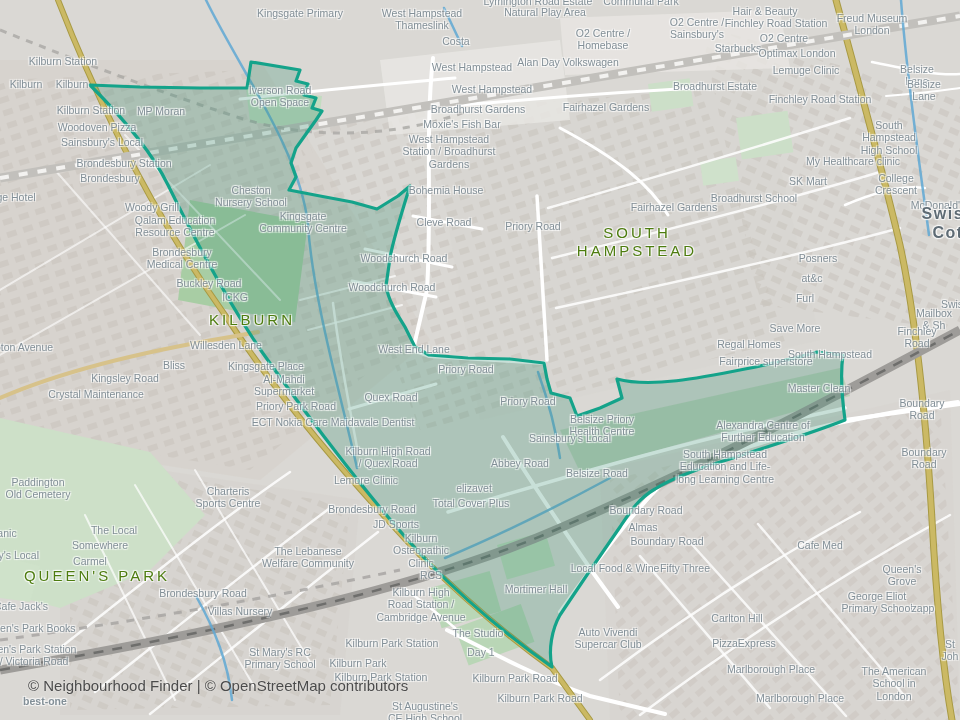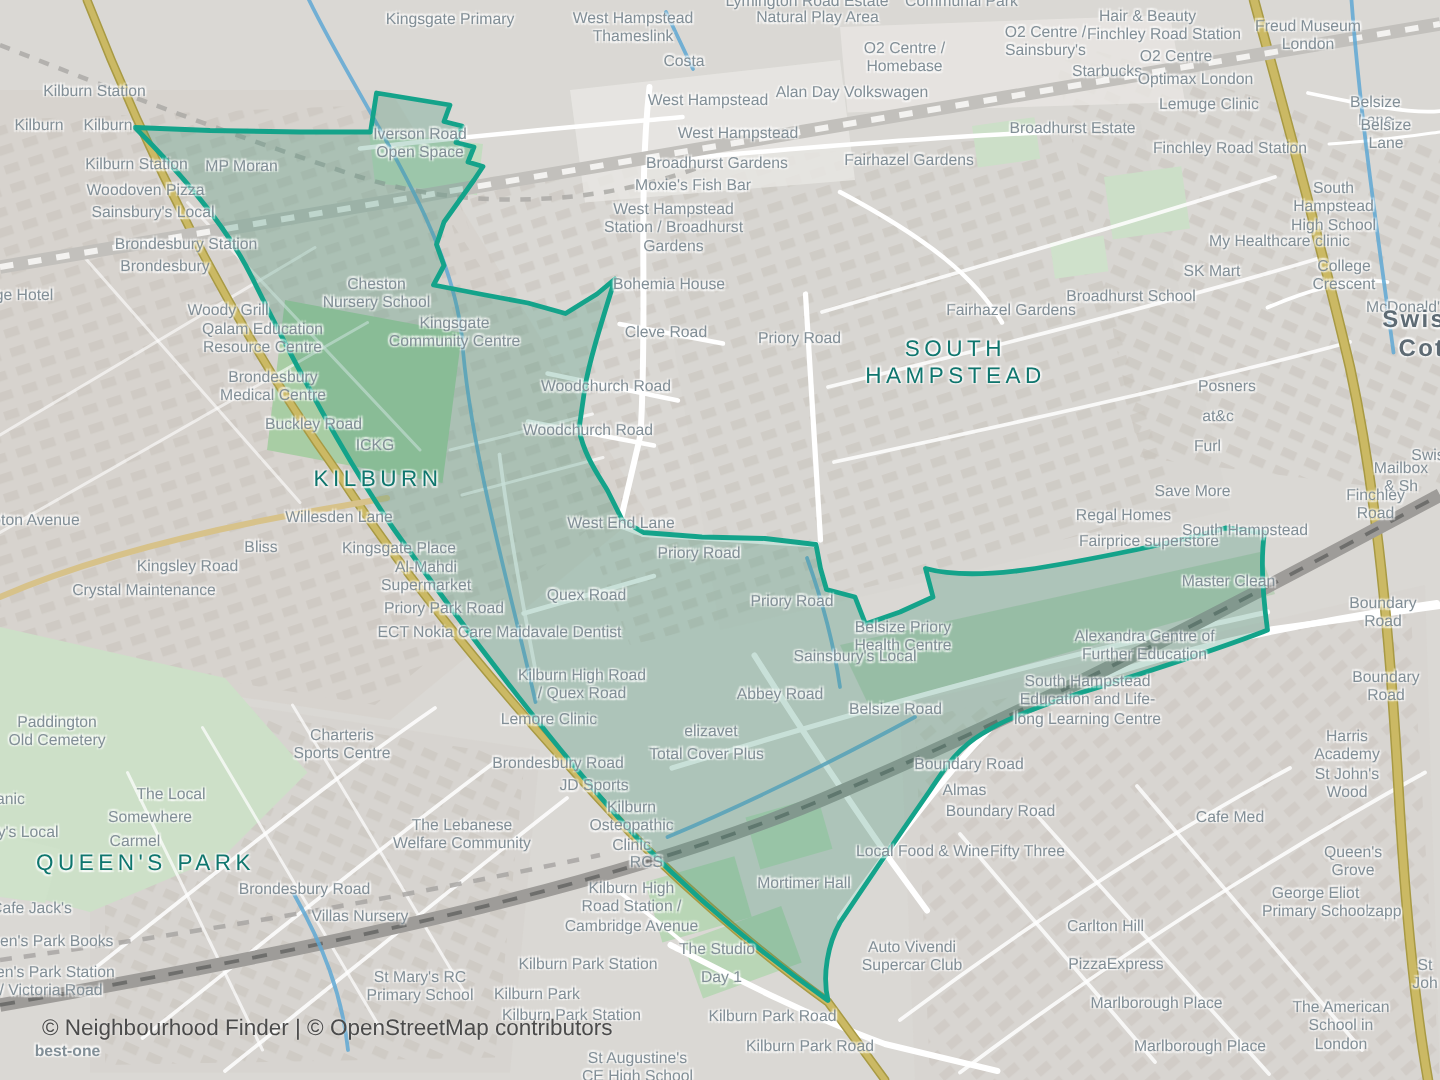--- a/index.html
+++ b/index.html
@@ -6,21 +6,21 @@
   body{width:960px;height:720px;overflow:hidden;position:relative;
        font-family:"Liberation Sans",sans-serif;background:#dad8d4;}
   #map{position:absolute;inset:0;width:960px;height:720px;}
   svg{position:absolute;left:0;top:0;}
   #labels{position:absolute;inset:0;pointer-events:none;}
   .lbl{position:absolute;transform:translate(-50%,-50%);
        color:#828f97;font-size:10.5px;line-height:1.18;text-align:center;
        white-space:pre-line;
        text-shadow:-1px -1px 1px rgba(255,255,255,.75),1px -1px 1px rgba(255,255,255,.75),
                    -1px 1px 1px rgba(255,255,255,.75),1px 1px 1px rgba(255,255,255,.75);}
-  .lbl.area{font-size:15px;letter-spacing:3px;color:#0f766e;}
+  .lbl.area{font-size:15px;letter-spacing:3px;color:#4d7c0f;}
   .lbl.big{font-size:16px;letter-spacing:1.5px;color:#5e6b74;font-weight:700;}
   .boundary{fill:var(--boundary-fill);stroke:var(--boundary-color);
             stroke-width:3.2;stroke-linejoin:round;stroke-linecap:round;}
   #attribution{position:absolute;left:28px;top:677px;font-size:15px;color:#4b4b4b;
        text-shadow:0 0 2px rgba(255,255,255,.65);}
 </style>
 </head>
 <body>
 
 <div id="map">
@@ -222,21 +222,21 @@
       <div class="lbl" style="left: 938px; top: 205px;">McDonald's</div>
       <div class="lbl big" style="left: 948px; top: 224px;">Swiss Cot</div>
       <div class="lbl" style="left: 182px; top: 258px;">Brondesbury
 Medical Centre</div>
       <div class="lbl" style="left: 404px; top: 258px;">Woodchurch Road</div>
       <div class="lbl" style="left: 986px; top: 241px;">Mia</div>
       <div class="lbl" style="left: 818px; top: 258px;">Posners</div>
       <div class="lbl" style="left: 812px; top: 278px;">at&amp;c</div>
       <div class="lbl" style="left: 209px; top: 283px;">Buckley Road</div>
       <div class="lbl" style="left: 392px; top: 287px;">Woodchurch Road</div>
-      <div class="lbl" style="left: 250px; top: 297px; text-align: right;">ICKG</div>
+      <div class="lbl" style="left: 235px; top: 297px; text-align: right;">ICKG</div>
       <div class="lbl" style="left: 805px; top: 298px;">Furl</div>
       <div class="lbl" style="left: 952px; top: 304px;">Swis</div>
       <div class="lbl area" style="left: 252px; top: 320px;">KILBURN</div>
       <div class="lbl" style="left: 766px; top: 313px; margin-top: 48px;">Fairprice superstore</div>
       <div class="lbl" style="left: 934px; top: 319px;">Mailbox &amp; Sh</div>
       <div class="lbl" style="left: 795px; top: 328px;">Save More</div>
       <div class="lbl" style="left: 226px; top: 345px;">Willesden Lane</div>
       <div class="lbl" style="left: 917px; top: 337px;">Finchley Road</div>
       <div class="lbl" style="left: 749px; top: 344px;">Regal Homes</div>
       <div class="lbl" style="left: 24px; top: 347px;">oton Avenue</div>
@@ -268,22 +268,20 @@
 Education and Life-
 long Learning Centre</div>
       <div class="lbl" style="left: 597px; top: 473px;">Belsize Road</div>
       <div class="lbl" style="left: 366px; top: 480px;">Lemore Clinic</div>
       <div class="lbl" style="left: 474px; top: 488px;">elizavet</div>
       <div class="lbl" style="left: 38px; top: 488px;">Paddington
 Old Cemetery</div>
       <div class="lbl" style="left: 228px; top: 497px;">Charteris
 Sports Centre</div>
       <div class="lbl" style="left: 471px; top: 503px;">Total Cover Plus</div>
-      <div class="lbl" style="left: 898px; top: 510px;">Harris Academy
-St John's Wood</div>
       <div class="lbl" style="left: 372px; top: 509px;">Brondesbury Road</div>
       <div class="lbl" style="left: 646px; top: 510px;">Boundary Road</div>
       <div class="lbl" style="left: 396px; top: 524px;">JD Sports</div>
       <div class="lbl" style="left: 643px; top: 527px;">Almas</div>
       <div class="lbl" style="left: 114px; top: 530px;">The Local</div>
       <div class="lbl" style="left: 7px; top: 533px;">anic</div>
       <div class="lbl" style="left: 667px; top: 541px;">Boundary Road</div>
       <div class="lbl" style="left: 820px; top: 545px;">Cafe Med</div>
       <div class="lbl" style="left: 100px; top: 545px;">Somewhere</div>
       <div class="lbl" style="left: 421px; top: 551px;">Kilburn

